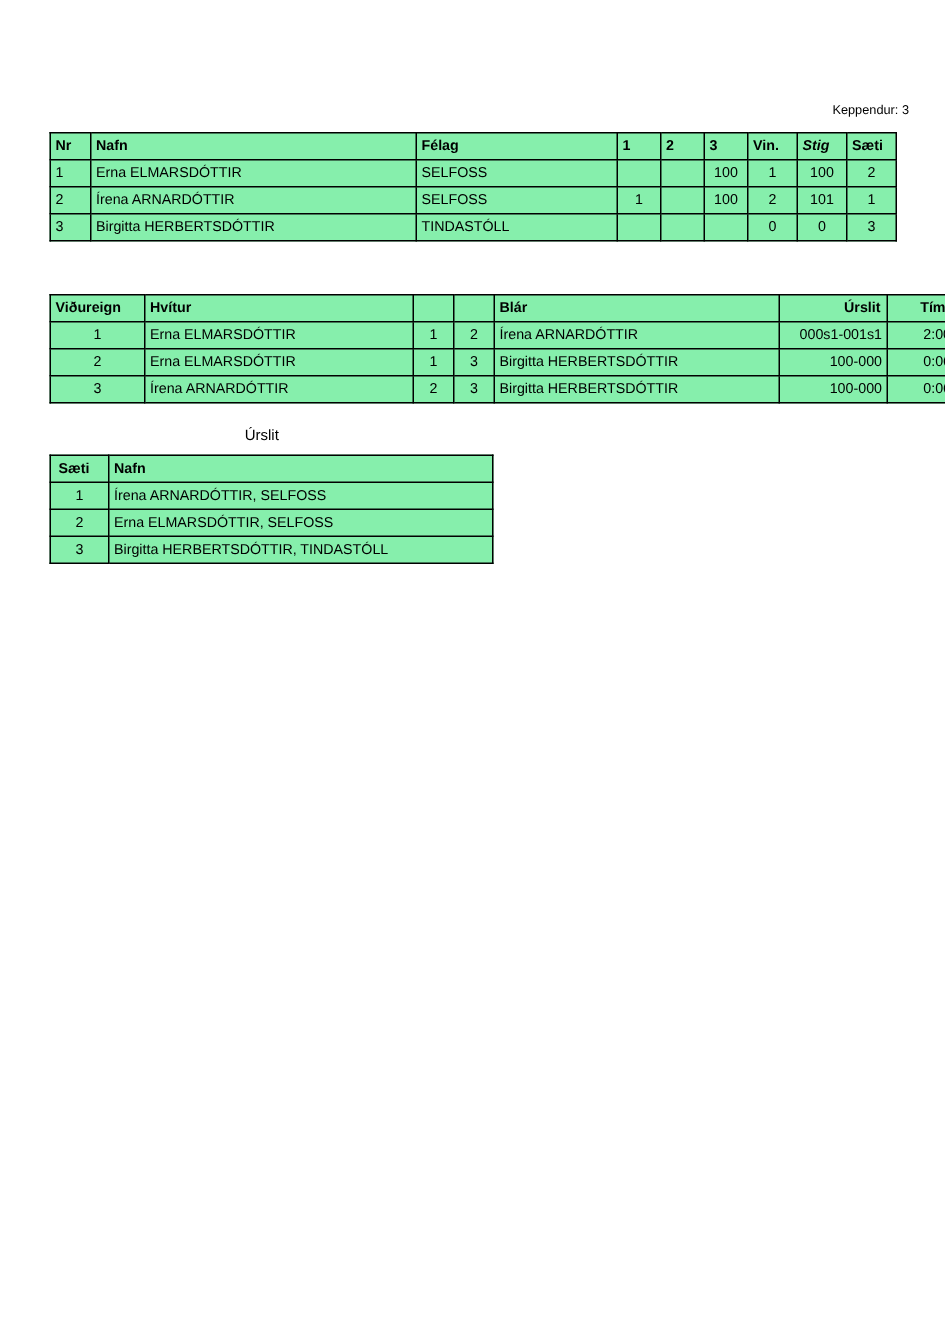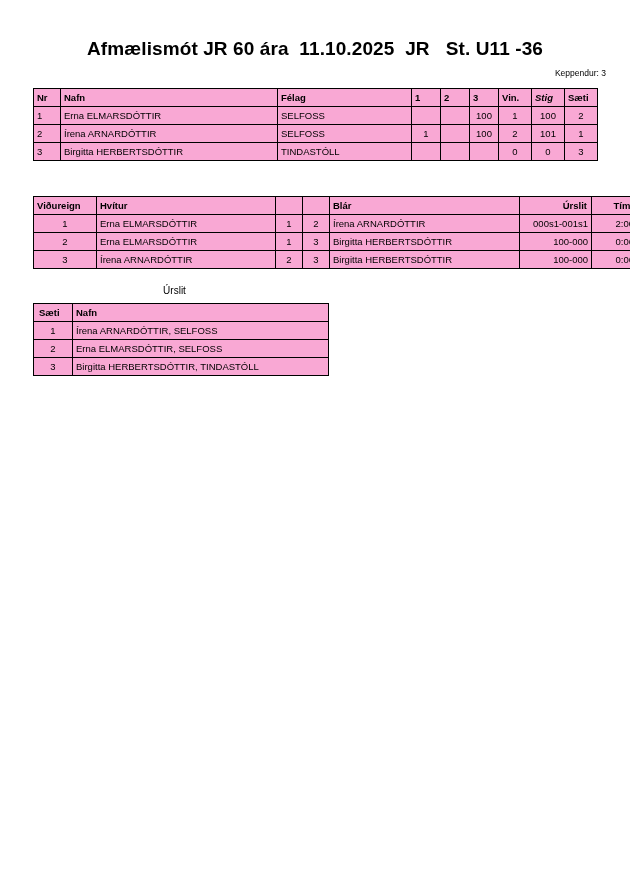--- a/index.html
+++ b/index.html
@@ -53,21 +53,21 @@
   }
   .caption-keppendur { left: 33px; top: 69px; width: 485px; }
   .caption-vidureignir { left: 33px; top: 178px; width: 539px; }
   .caption-urslit { left: 33px; top: 285px; width: 283px; }
 
   
   table.grid {
     position: absolute;
     border-collapse: collapse;
     table-layout: fixed;
-    background: #f9a8d4;
+    background: #86efac;
   }
   table.grid th,
   table.grid td {
     border: 1px solid #000000;
     font-size: 9.5px;
     font-weight: normal;
     padding: 0 3px;
     height: 17px;
     line-height: 17px;
     white-space: nowrap;
@@ -116,21 +116,20 @@
     width: 283px;
   }
   #urslit-table th.saeti { width: 30px; text-align: left; padding-left: 5px; }
   #urslit-table th.nafn  { width: 249px; }
 </style>
 </head>
 <body>
 
 <div class="page">
 
-  <div class="doc-title">Afmælismót JR 60 ára  11.10.2025  JR   St. U11 -36</div>
   <div class="entrants-count">Keppendur: 3</div>
 
 
   <table class="grid" id="keppendur-table">
     <thead>
       <tr>
         <th class="nr">Nr</th>
         <th class="nafn">Nafn</th>
         <th class="felag">Félag</th>
         <th class="rnd">1</th>

